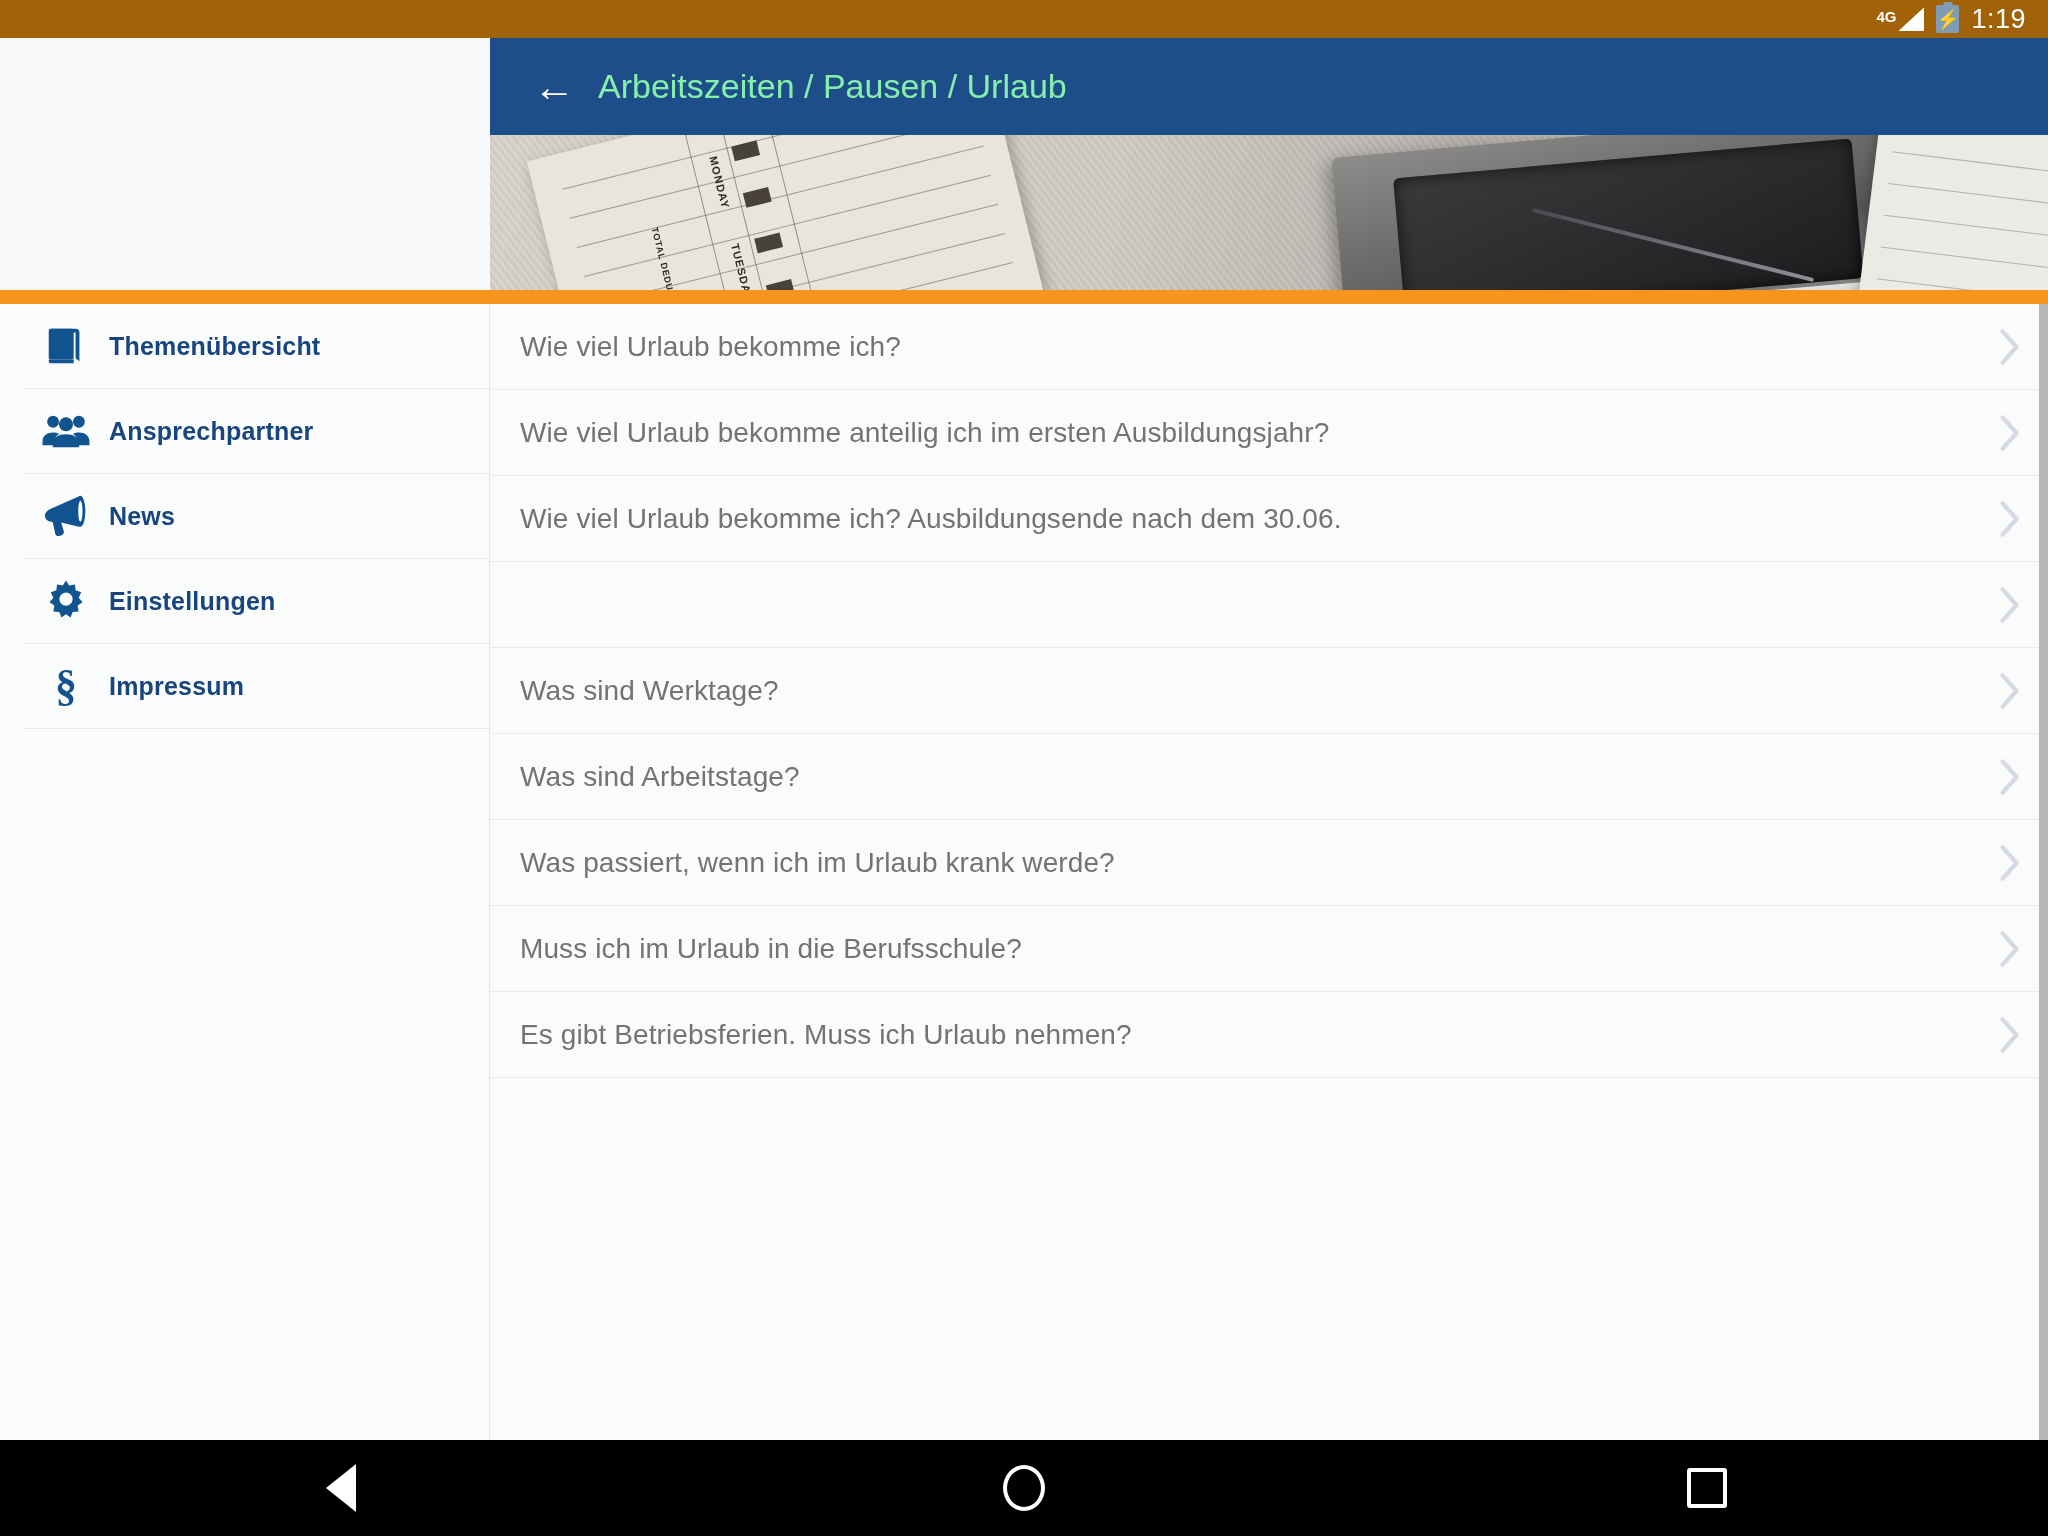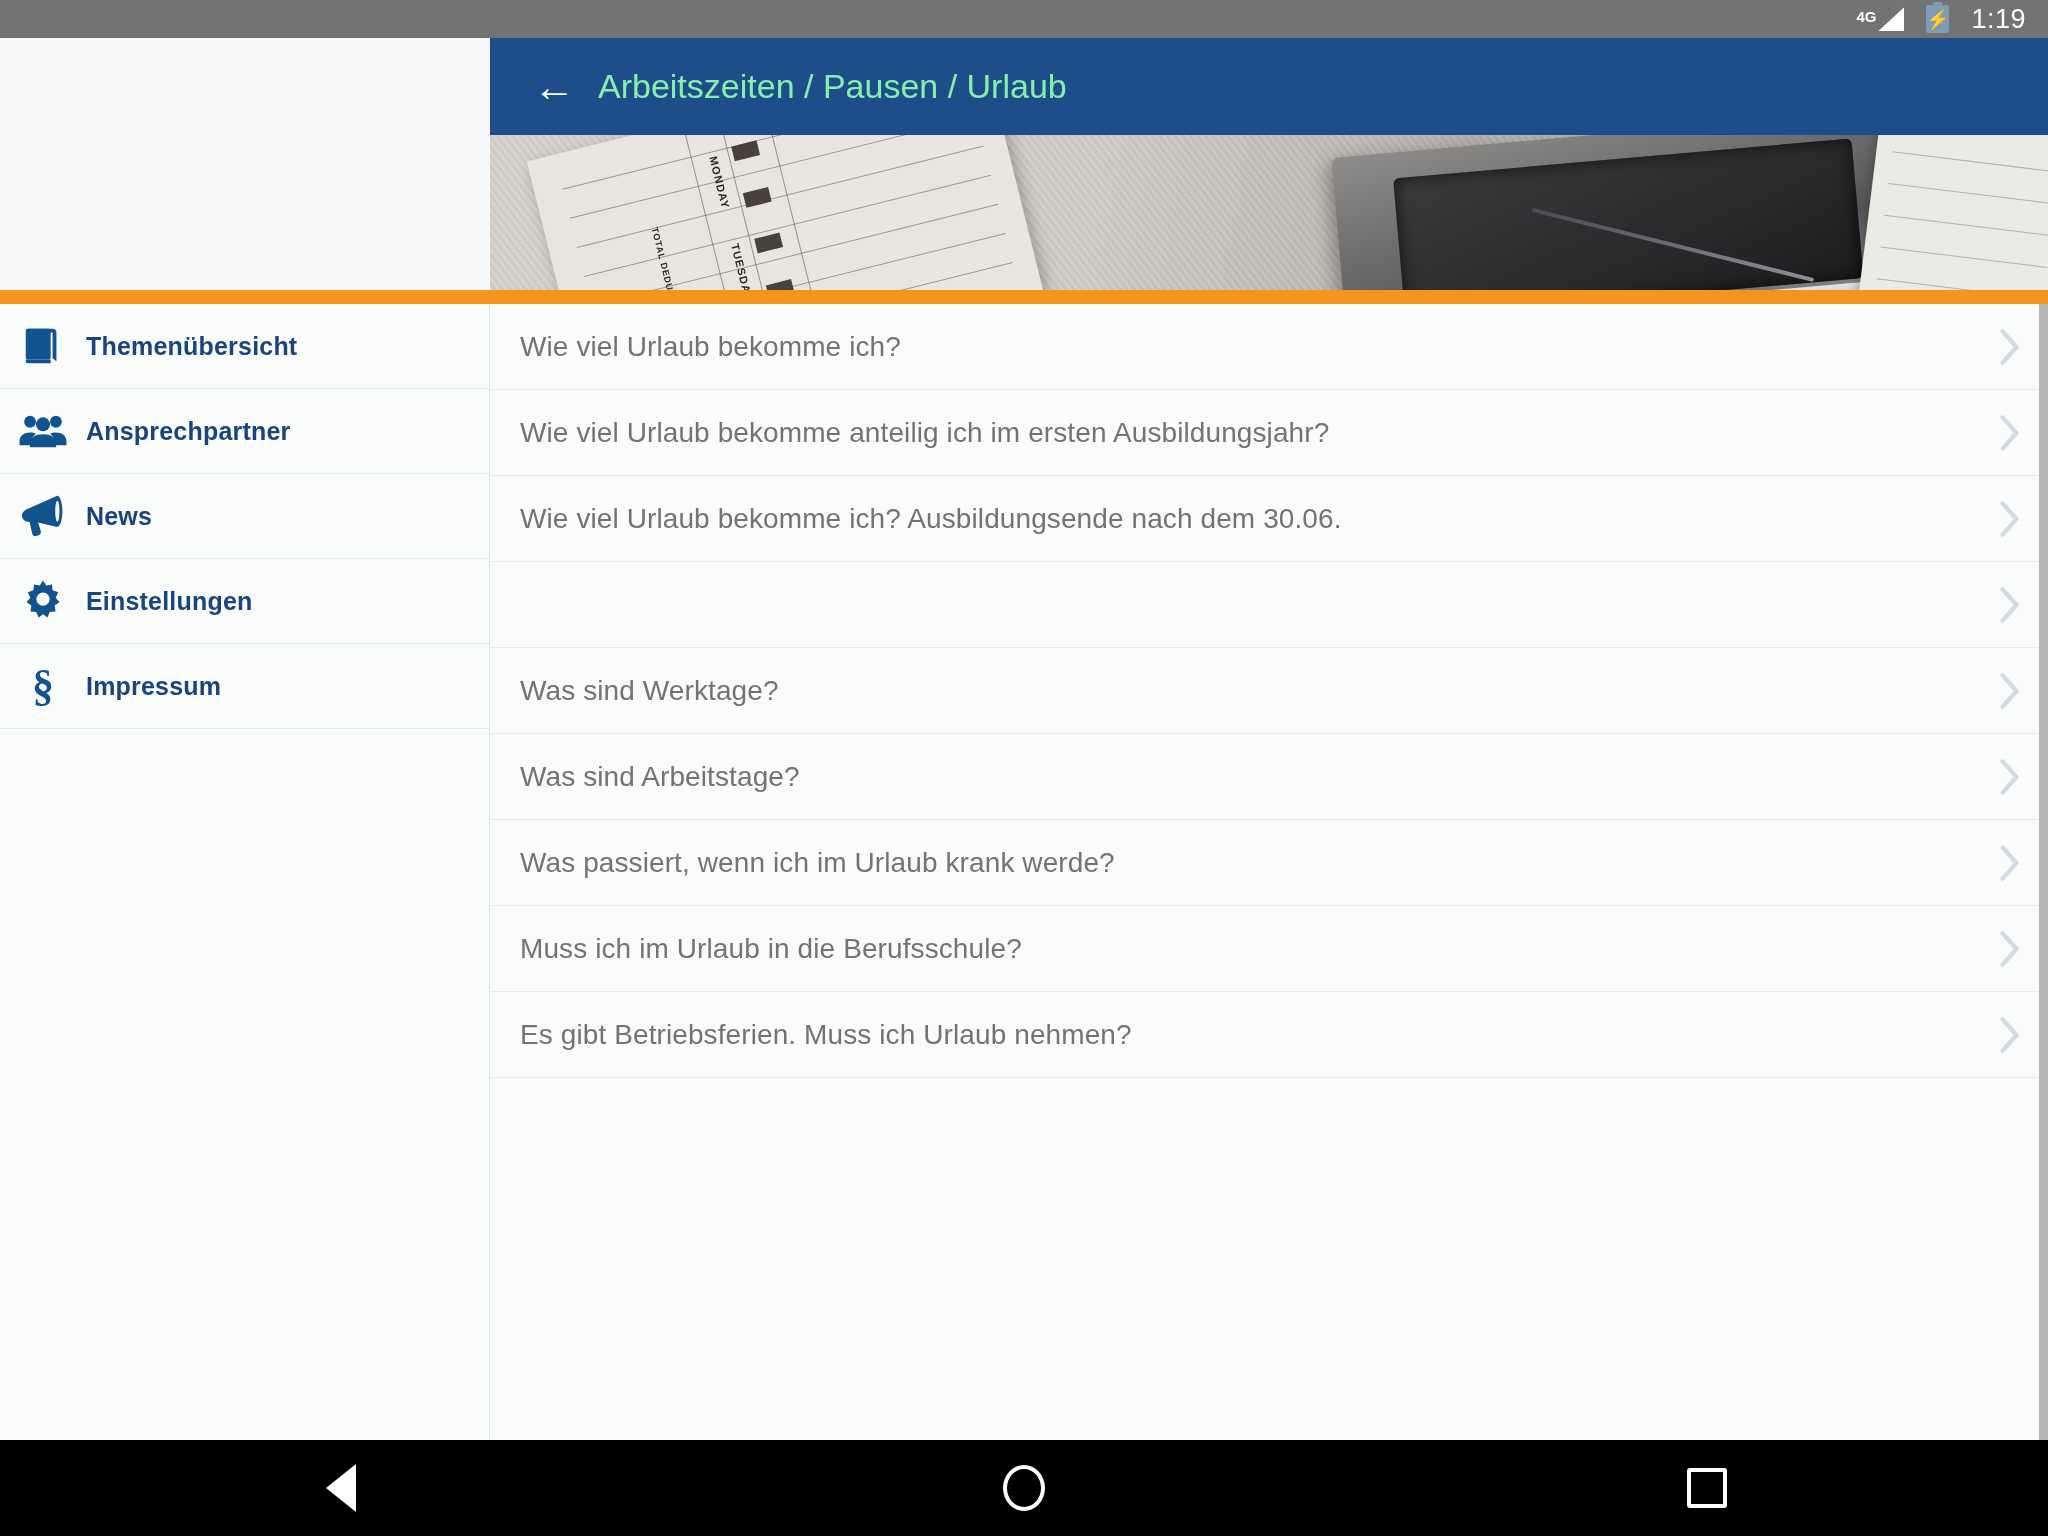--- a/index.html
+++ b/index.html
@@ -13,24 +13,24 @@
     position:relative;
     width:2048px; height:1536px;
     background:#f7f8f9;
     overflow:hidden;
   }
 
   
   #status-bar {
     position:absolute; top:0; left:0;
     width:2048px; height:38px;
-    background:#737373;
+    background:#a16207;
     display:flex; align-items:center; justify-content:flex-end;
     padding-right:22px;
-    gap:22px;
+    gap:12px;
   }
   .sb-net { display:flex; align-items:flex-end; gap:2px; }
   .sb-4g {
     color:#fff; font-size:15px; font-weight:bold;
     line-height:1; position:relative; top:-7px;
   }
   .sb-signal {
     width:26px; height:24px;
     background:#fff;
     clip-path:polygon(100% 0, 100% 100%, 0 100%);
@@ -187,20 +187,21 @@
     width:2048px; height:14px;
     background:#f7941e;
   }
 
   
   #sidebar {
     position:absolute; top:304px; left:0;
     width:490px; height:1136px;
     background:#fafbfb;
     border-right:1px solid #e2e5e8;
+    padding-left:23px;
   }
   .nav-item {
     display:flex; align-items:center;
     height:85px;
     border-bottom:1px solid #e6e9ec;
     cursor:pointer;
   }
   .nav-ico {
     width:86px; display:flex; align-items:center; justify-content:center;
     color:#10538f;

